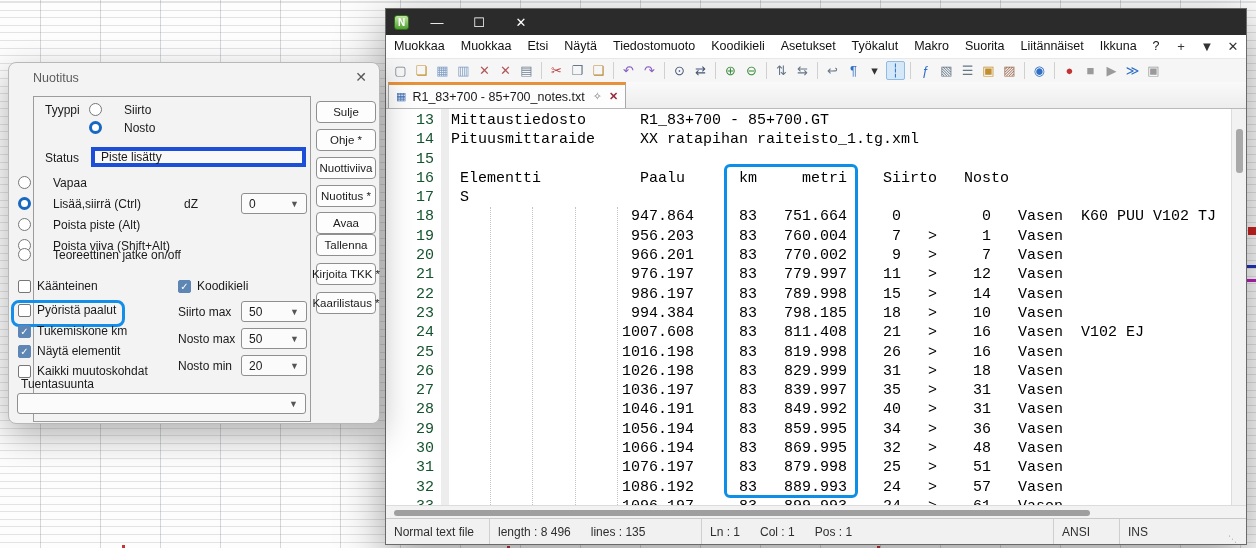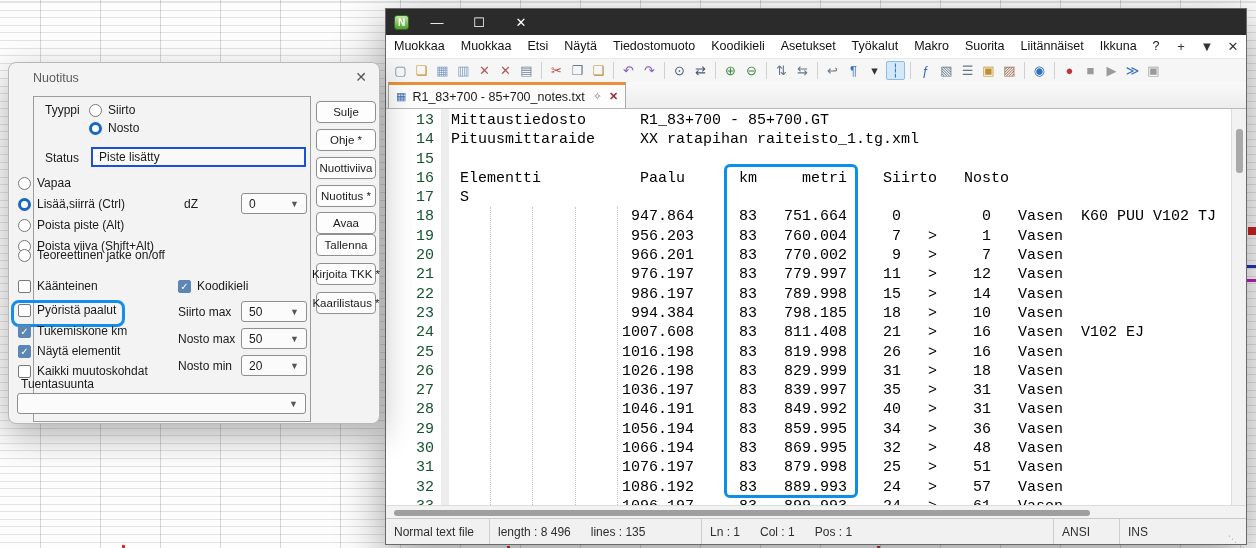--- a/index.html
+++ b/index.html
@@ -75,29 +75,29 @@
 
   
   .dlg { left:8px; top:62px; width:372px; height:362px; background:#f3f3f3;
     border:1px solid #b8b8b8; border-radius:8px;
     box-shadow:0 12px 34px rgba(0,0,0,.30); font-size:12px; color:#1a1a1a; }
   .dlg-title { left:24px; top:8px; color:#5c5c5c; font-size:12.5px; }
   .dlg-close { right:12px; top:6px; color:#555; font-size:14px; }
   .groupbox { left:24px; top:33px; width:278px; height:326px;
     border:1px solid #9c9c9c; background:#f3f3f3; }
   .lbl { position:absolute; white-space:nowrap; }
-  .radio { position:absolute; display:flex; align-items:flex-end; gap:6px; white-space:nowrap;}
+  .radio { position:absolute; display:flex; align-items:flex-start; gap:22px; white-space:nowrap;}
   .r-dot { width:13px; height:13px; border:1px solid #777; border-radius:50%; background:#fff;
     flex:0 0 auto; }
   .r-dot.sel { border:3.5px solid #1668c0; }
   .check { position:absolute; display:flex; align-items:center; gap:6px; white-space:nowrap;}
   .c-box { width:13px; height:13px; border:1px solid #777; border-radius:2px; background:#fff;
     flex:0 0 auto; color:#fff; font-size:10px; line-height:11px; text-align:center; }
   .c-box.on { background:#5e86b5; border-color:#5e86b5; }
-  .field { position:absolute; background:#f9f9f9; border:2px solid #1d4ed8;
+  .field { position:absolute; background:#f9f9f9; border:4px solid #1d4ed8;
     display:flex; align-items:center; padding:0 6px; }
   .combo { position:absolute; width:66px; height:21px; background:#fbfbfb;
     border:1px solid #8f8f8f; border-radius:3px; display:flex; align-items:center;
     padding:0 7px; }
   .combo .chev { margin-left:auto; color:#555; font-size:9px; }
   .dlg-btn { position:absolute; right:3px; width:60px; height:22px; background:#fdfdfd;
     border:1px solid #8f8f8f; border-radius:4px; display:flex; align-items:center;
     justify-content:center; font-size:11.5px; white-space:nowrap; padding:0 4px; }
   .hl-check { left:2px; top:237px; width:114px; height:27px;
     border:3px solid #148ee8; border-radius:8px; }

